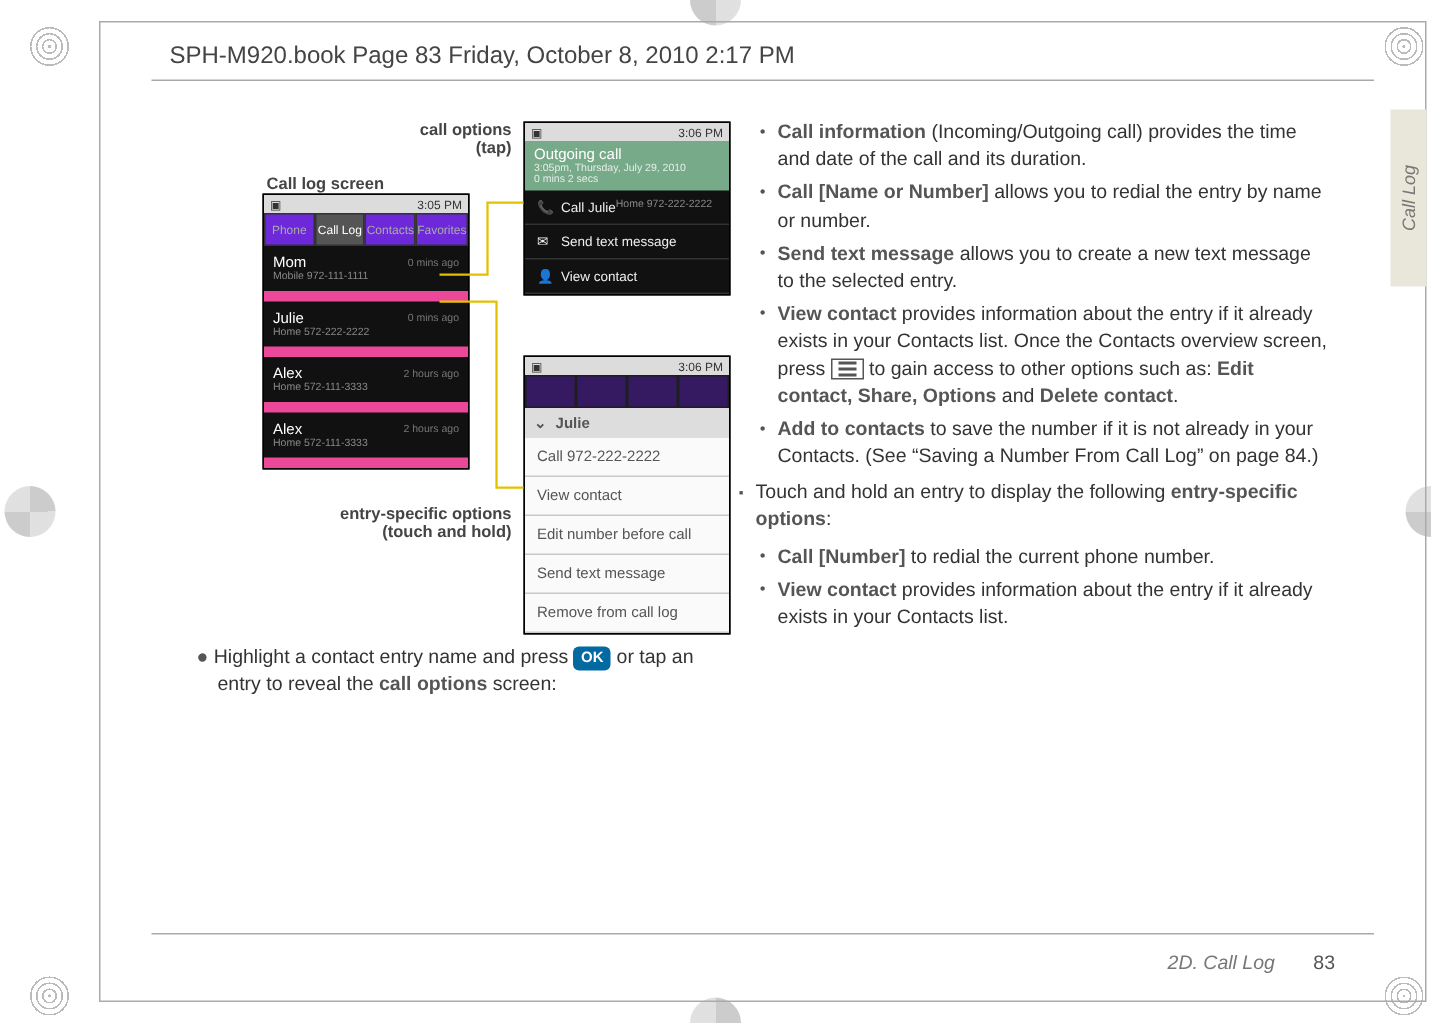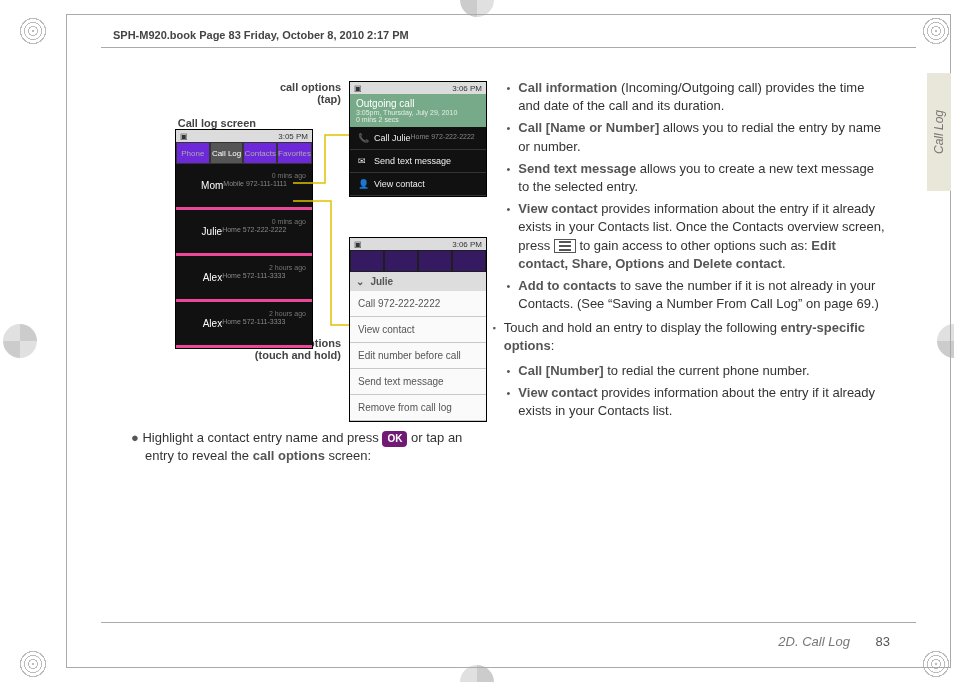--- a/index.html
+++ b/index.html
@@ -34,59 +34,59 @@
   .reg-ml{top:324px;left:3px;} .reg-mr{top:324px;right:-17px;}
   .reg-mt{top:-17px;left:460px;} .reg-mb{bottom:-17px;left:460px;}
 
   
   .frame {
     position:absolute;
     left:66px; top:14px; right:3px; bottom:14px;
     border:1px solid #aaa;
   }
   .header-line{
-    font-size:11px;color:#444;padding:14px 0 6px 46px;font-weight:bold;
+    font-size:16px;color:#444;padding:14px 0 6px 46px;
   }
   .hr{height:1px;background:#aaa;margin:0 34px;}
   .hr2{position:absolute;left:34px;right:34px;bottom:44px;height:1px;background:#aaa;}
   .page-body{
     position:absolute;left:34px;right:40px;top:60px;bottom:60px;
     display:flex;gap:26px;
   }
   .col{flex:1;position:relative;}
   
   .callout{
     position:absolute;font-size:11px;font-weight:bold;color:#444;text-align:right;
   }
   
   .phone{
     background:#111;border:1px solid #000;position:absolute;font-size:9px;color:#ddd;
   }
   .statusbar{background:#dcdcdc;color:#333;height:12px;display:flex;justify-content:space-between;padding:0 4px;font-size:8px;align-items:center;}
   .toolbar{display:flex;height:22px;background:#6d28d9;}
   .toolbar div{flex:1;display:flex;align-items:center;justify-content:center;border:1px solid #333;font-size:8px;color:#aaa;}
   .toolbar .active{background:#555;color:#fff;}
-  .row{border-bottom:3px solid #ec4899;padding:16px 6px;display:flex;flex-direction:row;justify-content:center;position:relative;}
+  .row{border-bottom:7px solid #ec4899;padding:6px 6px;display:flex;flex-direction:column;justify-content:center;position:relative;}
   .row .name{color:#fff;font-size:10px;}
   .row .sub{color:#888;font-size:7px;}
   .row .ago{position:absolute;right:6px;top:8px;color:#777;font-size:7px;}
   
   .optrow{border-bottom:1px solid #333;padding:6px 8px;display:flex;align-items:center;gap:6px;color:#eee;font-size:9px;}
   .optrow .ic{width:10px;height:10px;display:inline-block;}
   .dialog{background:#fafafa;color:#333;}
   .dlg-title{background:#ddd;padding:4px 6px;font-weight:bold;font-size:10px;color:#555;display:flex;align-items:center;gap:6px;}
   .dlg-row{border-bottom:1px solid #c8c8c8;padding:7px 8px;font-size:10px;color:#555;}
   
   .para{font-size:13px;line-height:1.4;margin:4px 0 4px 0;text-align:left;}
   .bullet{display:flex;gap:8px;margin:4px 0;}
   .bullet::before{content:"\2022";color:#555;font-size:11px;line-height:18px;}
   .sqbul{display:flex;gap:8px;margin:6px 0;}
   .sqbul::before{content:"\25AA";color:#555;font-size:9px;line-height:18px;}
   .para b{font-weight:bold;color:#555;}
-  .ok-btn{display:inline-flex;align-items:center;justify-content:center;background:#701a75;color:#fff;border-radius:4px;font-size:10px;font-weight:bold;padding:1px 5px;vertical-align:middle;}
+  .ok-btn{display:inline-flex;align-items:center;justify-content:center;background:#0369a1;color:#fff;border-radius:4px;font-size:10px;font-weight:bold;padding:1px 5px;vertical-align:middle;}
   .menu-btn{display:inline-flex;width:22px;height:14px;border:1px solid #555;align-items:center;justify-content:center;vertical-align:middle;}
   .menu-btn span{display:block;width:12px;height:2px;background:#555;box-shadow:0 -4px 0 #555,0 4px 0 #555;}
   
   .side-tab{
     position:absolute;right:-1px;top:58px;width:24px;height:118px;background:#e9e6da;
     display:flex;align-items:center;justify-content:center;text-align:center;
     writing-mode:vertical-rl;transform:rotate(180deg);font-style:italic;font-size:12px;color:#777;
   }
   .footer{
     position:absolute;right:60px;bottom:18px;font-size:13px;font-style:italic;color:#777;
@@ -234,21 +234,21 @@
         </div>
       <div class="bullet para">
           <span><b>Send text message</b><span> allows you to create a new text message to the selected entry.</span></span>
         </div>
       <div class="bullet para">
           <span><b>View contact</b><span> provides information about the entry if it already exists in your Contacts list. Once the Contacts overview screen, press </span><span class="menu-btn">
               <span></span>
             </span><span> to gain access to other options such as: </span><b>Edit contact, Share, Options</b><span> and </span><b>Delete contact</b><span>.</span></span>
         </div>
       <div class="bullet para">
-          <span><b>Add to contacts</b><span> to save the number if it is not already in your Contacts. (See “Saving a Number From Call Log” on page 69.)</span></span>
+          <span><b>Add to contacts</b><span> to save the number if it is not already in your Contacts. (See “Saving a Number From Call Log” on page 84.)</span></span>
         </div>
       <div class="sqbul para" style="margin-left:-14px;">
           <span><span>Touch and hold an entry to display the following </span><b>entry-specific options</b><span>:</span></span>
         </div>
       <div class="bullet para">
           <span><b>Call [Number]</b><span> to redial the current phone number.</span></span>
         </div>
       <div class="bullet para">
           <span><b>View contact</b><span> provides information about the entry if it already exists in your Contacts list.</span></span>
         </div>

